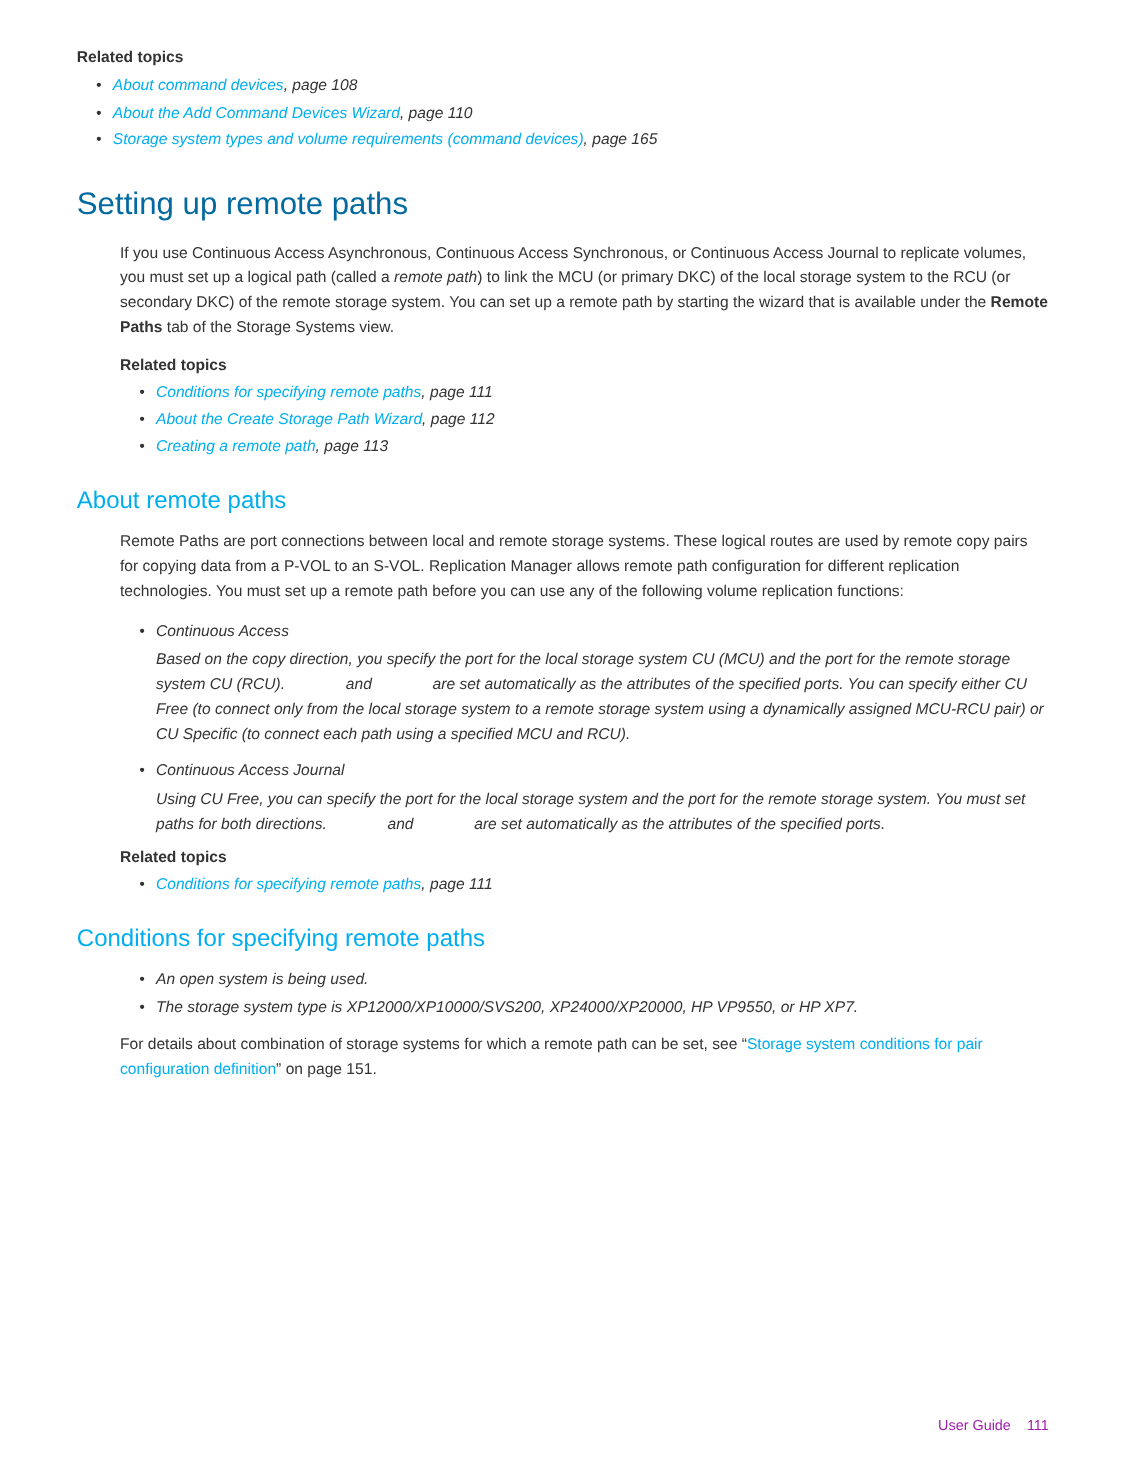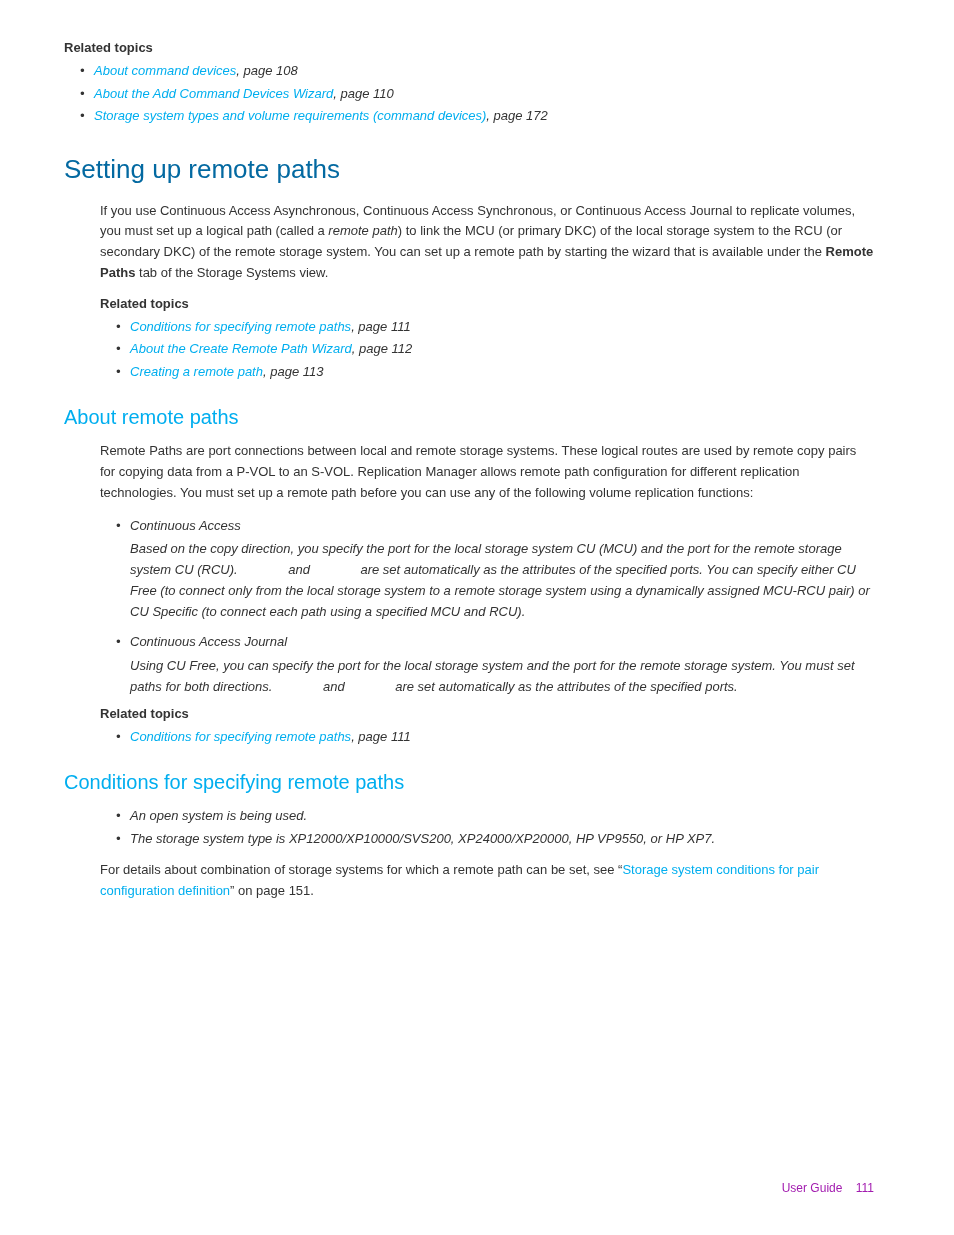--- a/index.html
+++ b/index.html
@@ -126,40 +126,40 @@
   <div class="related-topics-section">
     <div class="related-topics-label">Related topics</div>
     <ul class="bullet-list">
       <li>
         <a class="link" href="#">About command devices</a><span>, page 108</span>
       </li>
       <li>
         <a class="link" href="#">About the Add Command Devices Wizard</a><span>, page 110</span>
       </li>
       <li>
-        <a class="link" href="#">Storage system types and volume requirements (command devices)</a><span>, page 172</span>
+        <a class="link" href="#">Storage system types and volume requirements (command devices)</a><span>, page 165</span>
       </li>
     </ul>
   </div>
 
   <div>
     <h1 class="section-heading">Setting up remote paths</h1>
 
     <div class="section-body">
       <p class="body-text">
         <span>If you use Continuous Access Asynchronous, Continuous Access Synchronous, or Continuous Access Journal to replicate volumes, you must set up a logical path (called a </span><span class="italic">remote path</span><span>) to link the MCU (or primary DKC) of the local storage system to the RCU (or secondary DKC) of the remote storage system. You can set up a remote path by starting the wizard that is available under the </span><span class="bold">Remote Paths</span><span> tab of the Storage Systems view.</span>
       </p>
 
       <div class="related-topics-label">Related topics</div>
       <ul class="bullet-list">
         <li>
           <a class="link" href="#">Conditions for specifying remote paths</a><span>, page 111</span>
         </li>
         <li>
-          <a class="link" href="#">About the Create Remote Path Wizard</a><span>, page 112</span>
+          <a class="link" href="#">About the Create Storage Path Wizard</a><span>, page 112</span>
         </li>
         <li>
           <a class="link" href="#">Creating a remote path</a><span>, page 113</span>
         </li>
       </ul>
     </div>
   </div>
 
   <div>
     <h2 class="subsection-heading">About remote paths</h2>

